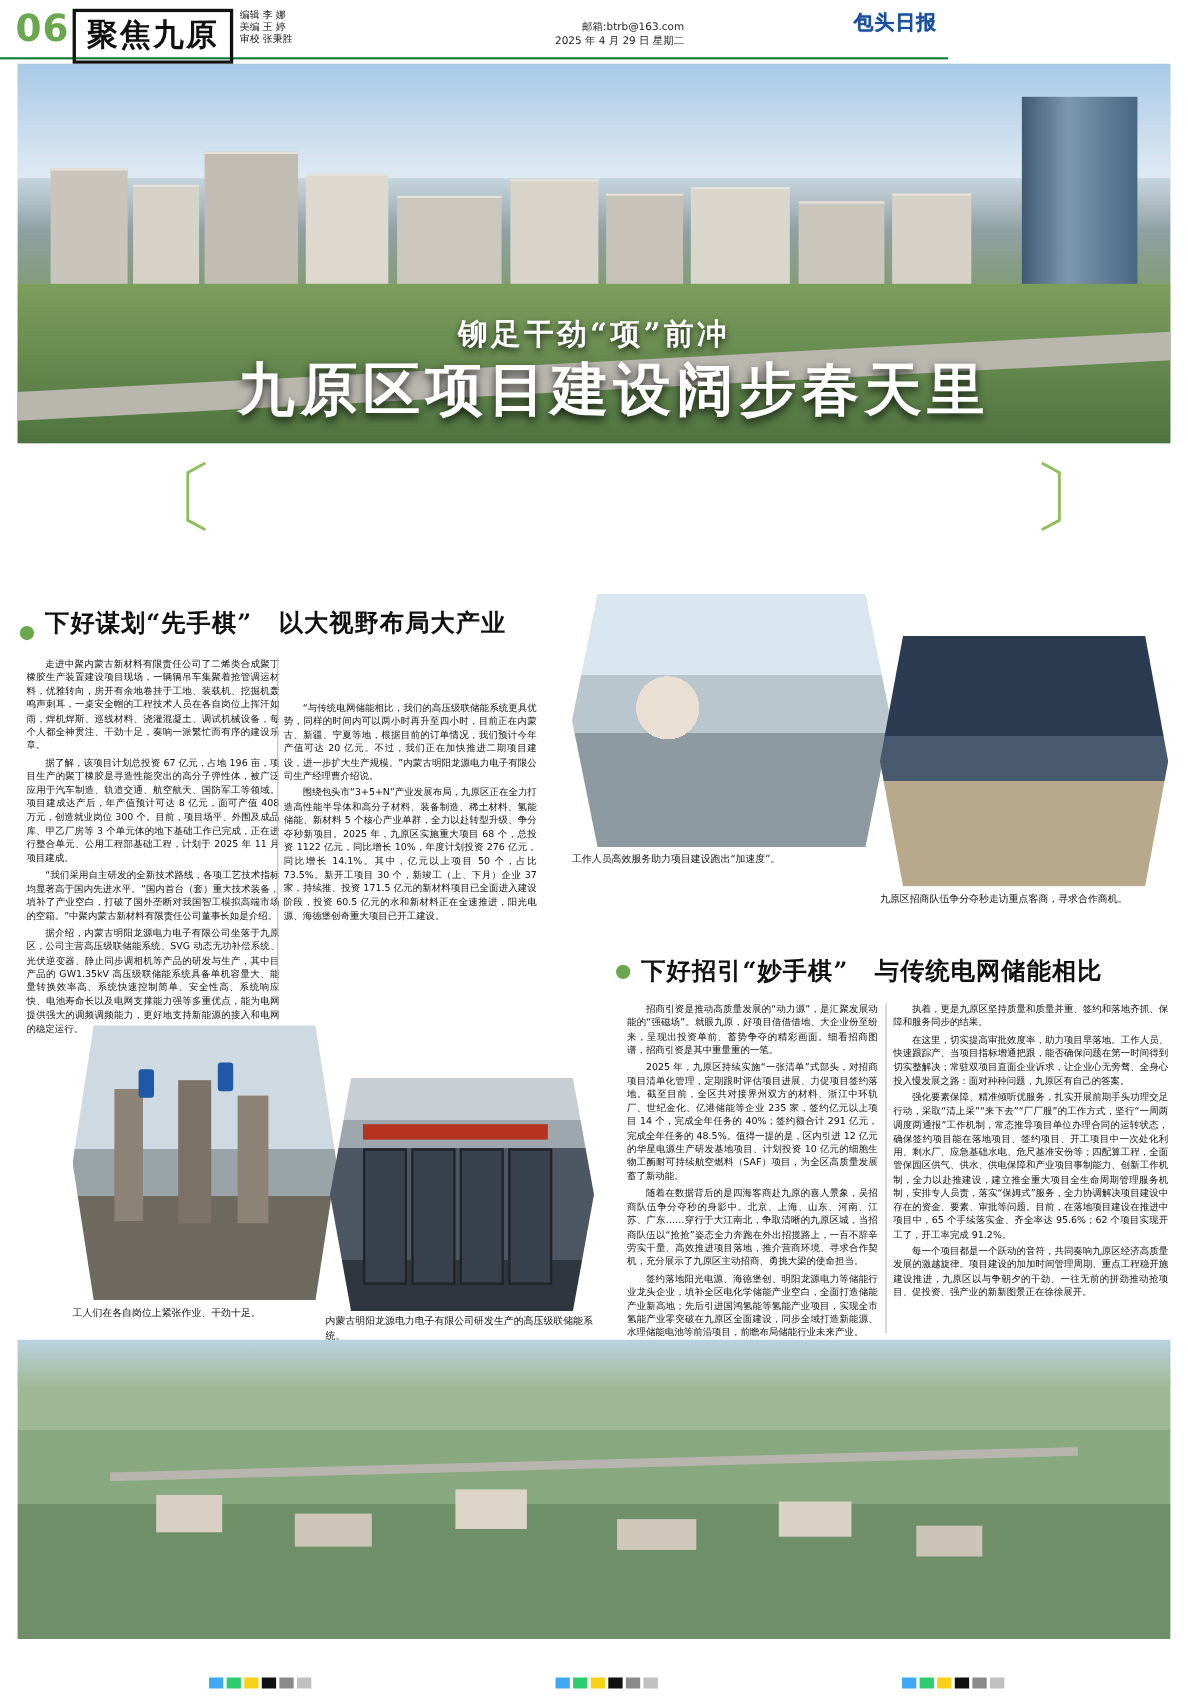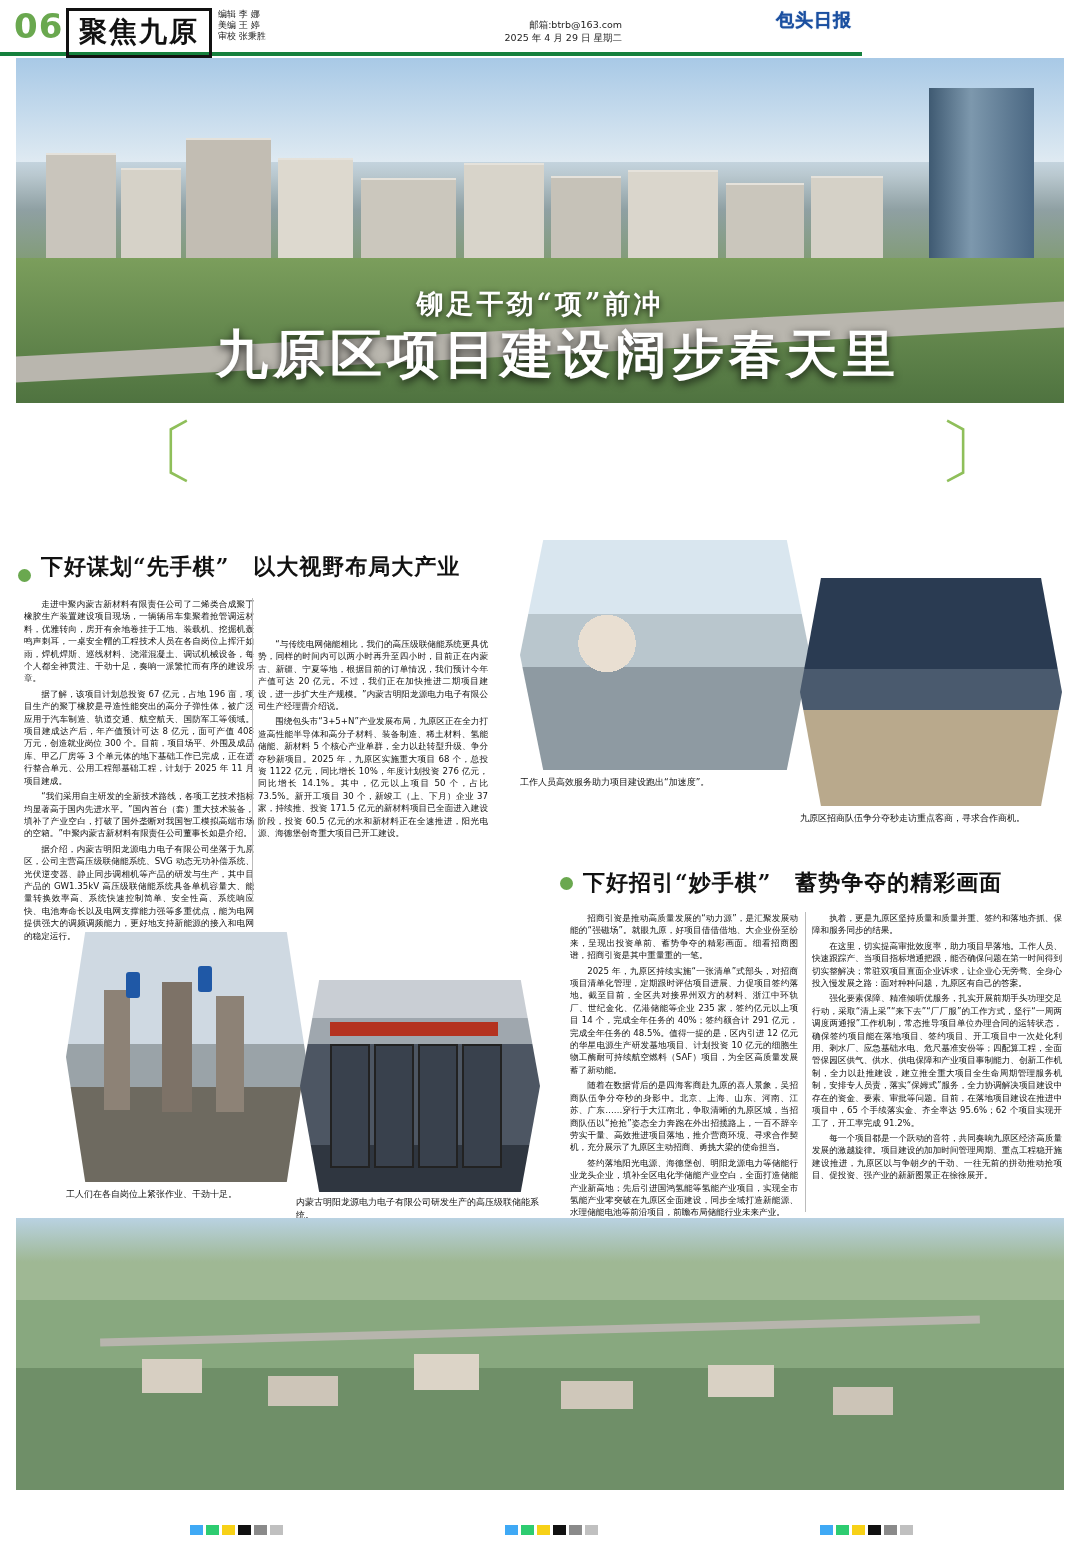--- a/index.html
+++ b/index.html
@@ -9,21 +9,21 @@
     font-family:"DejaVu Sans","Liberation Sans",sans-serif;
     color:#111;
     position:relative;
     overflow:hidden;
   }
   .page{position:relative;width:1080px;height:1549px;}
 
   
   .masthead{
     position:absolute;left:0;top:0;width:862px;height:52px;
-    border-bottom:4px solid #15803d;
+    border-bottom:2px solid #15803d;
   }
   .page-num{
     position:absolute;left:14px;top:6px;
     font-size:34px;font-weight:bold;color:#6aa84f;
     letter-spacing:1px;
   }
   .section-box{
     position:absolute;left:66px;top:8px;
     border:3px solid #111;padding:2px 10px 4px 10px;
     font-size:28px;font-weight:bold;letter-spacing:2px;
@@ -210,21 +210,21 @@
 
   <div class="photo ph-office" style="left:520px;top:540px;width:290px;height:230px;"></div>
   <div class="cap" style="left:520px;top:776px;width:290px;">工作人员高效服务助力项目建设跑出“加速度”。</div>
 
   <div class="photo ph-meeting" style="left:800px;top:578px;width:262px;height:228px;"></div>
   <div class="cap" style="left:800px;top:812px;width:262px;">九原区招商队伍争分夺秒走访重点客商，寻求合作商机。</div>
 
   <div class="sec-head" style="left:560px;top:868px;">
     <div class="sec-dot"></div>
     <div class="sec-t1">下好招引“妙手棋”</div>
-    <div class="sec-t2">蓄势争夺的精彩画面</div>
+    <div class="sec-t2">与传统电网储能相比</div>
   </div>
 
   <div class="col" style="left:570px;top:912px;width:228px;height:300px;">
     <p>招商引资是推动高质量发展的“动力源”，是汇聚发展动能的“强磁场”。就眼九原，好项目借借借地、大企业份至纷来，呈现出投资单前、蓄势争夺的精彩画面。细看招商图谱，招商引资是其中重量重的一笔。</p>
     <p>2025 年，九原区持续实施“一张清单”式部头，对招商项目清单化管理，定期跟时评估项目进展、力促项目签约落地。截至目前，全区共对接界州双方的材料、浙江中环轨厂、世纪金化、亿港储能等企业 235 家，签约亿元以上项目 14 个，完成全年任务的 40%；签约额合计 291 亿元，完成全年任务的 48.5%。值得一提的是，区内引进 12 亿元的华星电源生产研发基地项目、计划投资 10 亿元的细胞生物工酶耐可持续航空燃料（SAF）项目，为全区高质量发展蓄了新动能。</p>
     <p>随着在数据背后的是四海客商赴九原的喜人景象，吴招商队伍争分夺秒的身影中。北京、上海、山东、河南、江苏、广东……穿行于大江南北，争取清晰的九原区城，当招商队伍以“抢抢”姿态全力奔跑在外出招揽路上，一百不辞辛劳实干量、高效推进项目落地，推介营商环境、寻求合作契机，充分展示了九原区主动招商、勇挑大梁的使命担当。</p>
     <p>签约落地阳光电源、海德堡创、明阳龙源电力等储能行业龙头企业，填补全区电化学储能产业空白，全面打造储能产业新高地；先后引进国鸿氢能等氢能产业项目，实现全市氢能产业零突破在九原区全面建设，同步全域打造新能源、水理储能电池等前沿项目，前瞻布局储能行业未来产业。</p>
     <p>招大引强的背后，是九原招商队伍对项目招引的</p>
   </div>
 

